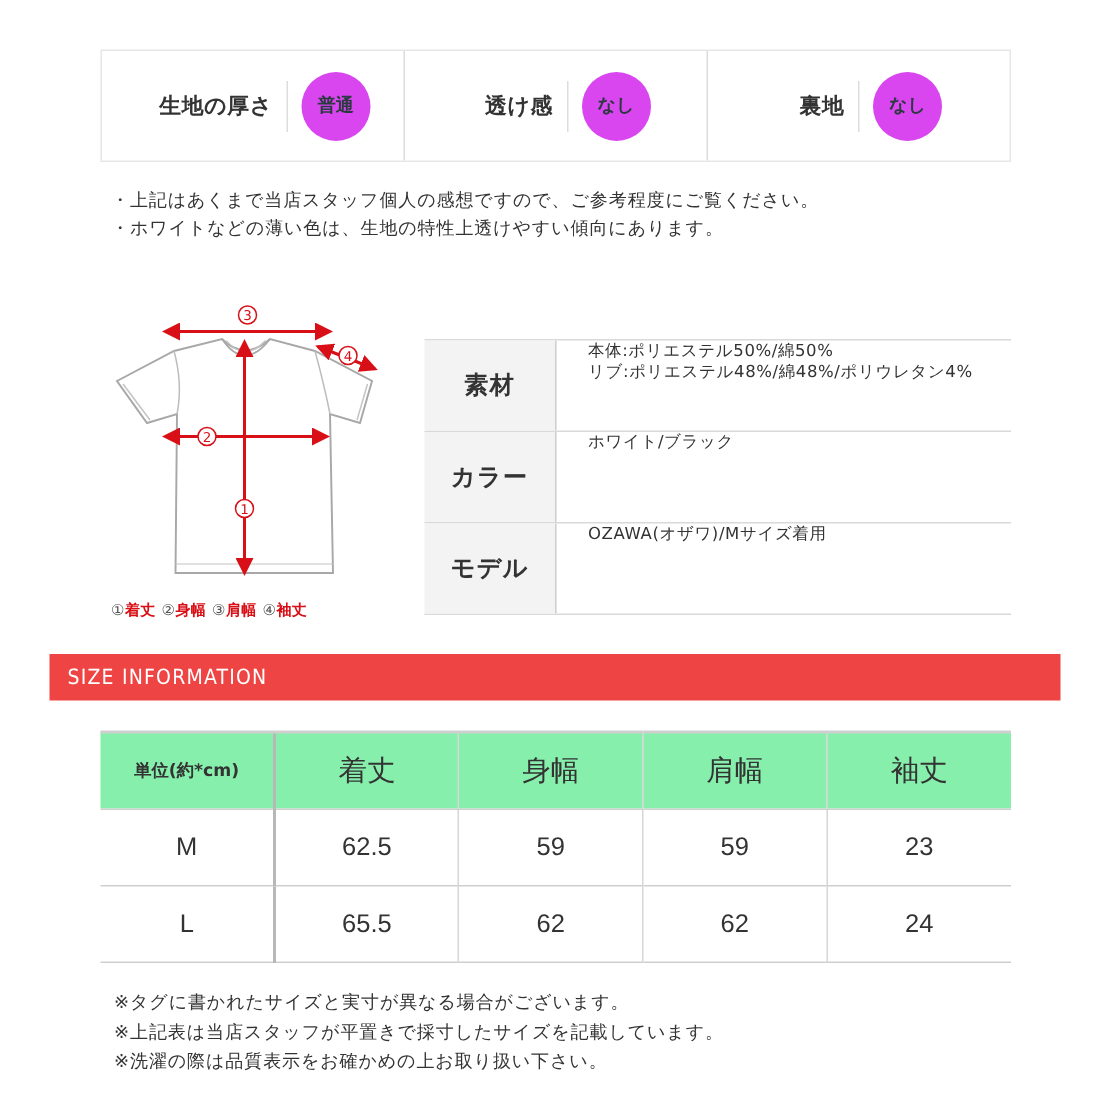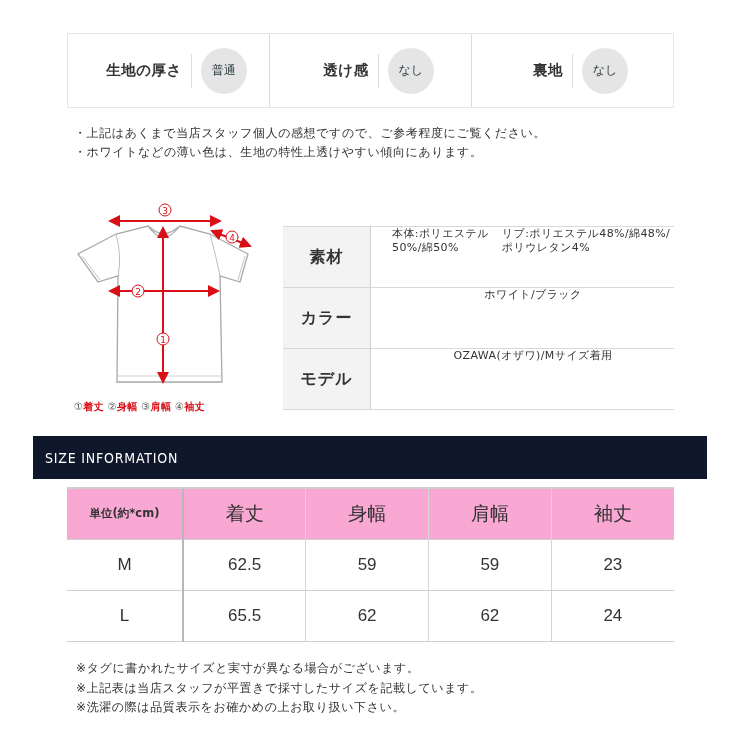--- a/index.html
+++ b/index.html
@@ -12,23 +12,23 @@
     border: 1px solid #e6e6e6; display: flex; background: #fff;
   }
   .attr-cell {
     flex: 1; display: flex; align-items: center; justify-content: center;
     border-right: 1px solid #dcdcdc; position: relative;
   }
   .attr-cell:last-child { border-right: none; }
   .attr-label { font-size: 14.5px; font-weight: bold; color: #333; letter-spacing: 0.5px; margin-left: 16px; }
   .attr-sep { width: 1px; height: 34px; background: #dddddd; margin: 0 9px 0 9px; }
   .attr-bubble {
-    width: 46px; height: 46px; border-radius: 50%; background: #e5e5e5;
+    width: 46px; height: 46px; border-radius: 50%; background: #d946ef;
     display: flex; align-items: center; justify-content: center;
-    font-size: 12px; font-weight: normal; color: #2a3a40;
+    font-size: 12px; font-weight: bold; color: #2a3a40;
   }
 
   
   .notes { position: absolute; left: 74px; top: 124px; font-size: 12px; line-height: 19px; color: #333; letter-spacing: 0.6px; }
   .notes .indent { padding-left: 10px; }
 
   
   .diagram { position: absolute; left: 70px; top: 196px; width: 200px; height: 225px; }
   .diagram-caption {
     position: absolute; left: 74px; top: 400px; font-size: 10px; font-weight: bold; color: #d80f16; white-space: nowrap; letter-spacing: 0.3px;
@@ -40,44 +40,44 @@
     position: absolute; left: 283px; top: 226px; width: 391px;
     border-top: 1px solid #d9d9d9; border-collapse: collapse;
   }
   .spec-row { display: flex; height: 61px; border-bottom: 1px solid #d9d9d9; }
   .spec-label {
     width: 88px; background: #f3f3f3; border-right: 1px solid #cfcfcf;
     display: flex; align-items: center; justify-content: center;
     font-size: 16px; font-weight: bold; color: #333; letter-spacing: 1px;
   }
   .spec-value {
-    flex: 1; display: flex; flex-direction: row; justify-content: center;
+    flex: 1; display: flex; flex-direction: column; 
     padding-left: 21px; font-size: 11px; color: #333; line-height: 14px; letter-spacing: 0.4px;
   }
 
   
   .section-header {
-    position: absolute; left: 33px; top: 436px; width: 674px; height: 43px;
-    background: #0f172a; color: #ffffff; font-size: 14px; letter-spacing: 0.8px;
+    position: absolute; left: 33px; top: 436px; width: 674px; height: 31px;
+    background: #ef4444; color: #ffffff; font-size: 14px; letter-spacing: 0.8px;
     display: flex; align-items: center; padding-left: 12px;
     font-family: "DejaVu Sans Condensed", "DejaVu Sans", sans-serif;
   }
 
   
   .size-table {
     position: absolute; left: 67px; top: 487px; width: 607px;
     border-collapse: collapse; table-layout: fixed;
   }
   .size-table th, .size-table td {
     text-align: center; vertical-align: middle; border-bottom: 1px solid #cfcfcf;
     border-left: 1px solid #d6d6d6;
   }
   .size-table th:first-child, .size-table td:first-child { border-left: none; }
   .size-table tr:first-child th { border-top: 2px solid #cfcfcf; }
-  .size-table th { background: #f9a8d4; height: 51px; font-size: 19px; font-weight: normal; color: #333; }
+  .size-table th { background: #86efac; height: 51px; font-size: 19px; font-weight: normal; color: #333; }
   .size-table th.unit { font-size: 11.5px; font-weight: bold; }
   .size-table td { height: 51px; font-size: 17px; color: #333; font-family: "Liberation Sans", sans-serif; }
   .size-table col.c0 { width: 116px; }
   .size-table th:nth-child(2), .size-table td:nth-child(2) { border-left: 2px solid #b8b8b8; }
 
   
   .footer-notes { position: absolute; left: 76px; top: 659px; font-size: 12px; line-height: 19.5px; color: #333; letter-spacing: 0.6px; }
 </style>
 </head>
 <body>

